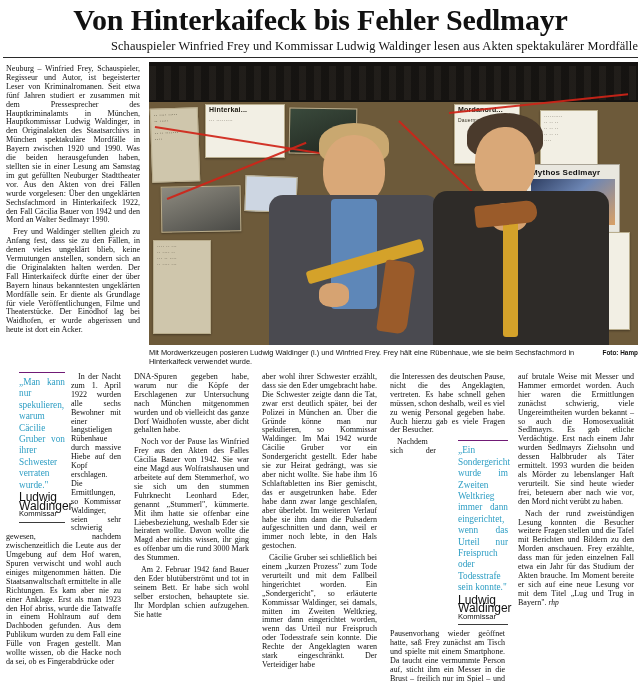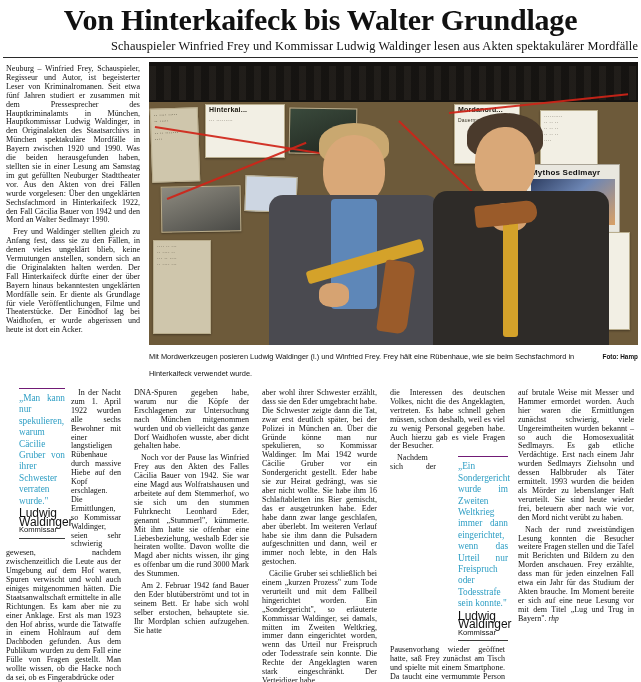--- a/index.html
+++ b/index.html
@@ -84,21 +84,21 @@
   .head{position:absolute;border-radius:48% 48% 44% 44%;background:#d9a878;}
   .hair{position:absolute;border-radius:50% 50% 30% 30%;}
   .body{position:absolute;border-radius:14px 14px 0 0;}
   .shirt{position:absolute;border-radius:4px;}
   .hand{position:absolute;border-radius:40%;background:#d6a372;}
   .tool{position:absolute;background:#d4a22a;border-radius:3px;}
   .toolhead{position:absolute;background:#9a5b2a;border-radius:4px 10px 10px 4px;}
 
   .caption{
     font-family:"Liberation Sans",sans-serif;
-    font-size:7.4px;line-height:17px;color:#111;
+    font-size:7.4px;line-height:9px;color:#111;
     margin:3px 0 0 0;
   }
   .credit{font-size:6.4px;font-weight:bold;float:right;}
 
   
   .bodytext{
     font-family:"Liberation Serif", serif;
     font-size:8.05px;
     line-height:8.9px;
     text-align:justify;
@@ -140,21 +140,21 @@
   .q-left{float:left;width:62px;margin:0 6px 2px 0;}
   .q-right{float:right;width:66px;margin:0 0 2px 6px;}
   .clearfix:after{content:"";display:block;clear:both;}
   .sign{font-family:"Liberation Serif",serif;font-style:italic;font-size:7.5px;}
 </style>
 </head>
 <body>
 
 <div class="page">
 
-  <h1 class="headline">Von Hinterkaifeck bis Walter Grundlage</h1>
+  <h1 class="headline">Von Hinterkaifeck bis Fehler Sedlmayr</h1>
   <div class="subheadline">Schauspieler Winfried Frey und Kommissar Ludwig Waldinger lesen aus Akten spektakulärer Mordfälle</div>
   <div class="rule"></div>
 
   <div class="topblock">
 
     <div class="leadcol bodytext">
       <p class="first">Neuburg – Winfried Frey, Schauspieler, Regisseur und Autor, ist begeisterter Leser von Kriminalromanen. Seit etwa fünf Jahren studiert er zusammen mit dem Pressesprecher des Hauptkriminalamts in München, Hauptkommissar Ludwig Waldinger, in den Originalakten des Staatsarchivs in München spektakuläre Mordfälle in Bayern zwischen 1920 und 1990. Was die beiden herausgefunden haben, stellten sie in einer Lesung am Samstag im gut gefüllten Neuburger Stadttheater vor. Aus den Akten von drei Fällen wurde vorgelesen: Über den ungeklärten Sechsfachmord in Hinterkaifeck 1922, den Fall Cäcilia Bauer von 1942 und den Mord an Walter Sedlmayr 1990.</p>
       <p>Frey und Waldinger stellten gleich zu Anfang fest, dass sie zu den Fällen, in denen vieles ungeklärt blieb, keine Vermutungen anstellen, sondern sich an die Originalakten halten werden. Der Fall Hinterkaifeck dürfte einer der über Bayern hinaus bekanntesten ungeklärten Mordfälle sein. Er diente als Grundlage für viele Veröffentlichungen, Filme und Theaterstücke. Der Einödhof lag bei Waidhofen, er wurde abgerissen und heute ist dort ein Acker.</p>
     </div>
 
@@ -247,21 +247,21 @@
       <p>Noch vor der Pause las Winfried Frey aus den Akten des Falles Cäcilia Bauer von 1942. Sie war eine Magd aus Wolfratshausen und arbeitete auf dem Stemmerhof, wo sie sich um den stummen Fuhrknecht Leonhard Eder, genannt „Stummerl", kümmerte. Mit ihm hatte sie offenbar eine Liebesbeziehung, weshalb Eder sie heiraten wollte. Davon wollte die Magd aber nichts wissen, ihr ging es offenbar um die rund 3000 Mark des Stummen.</p>
       <p>Am 2. Februar 1942 fand Bauer den Eder blutüberströmt und tot in seinem Bett. Er habe sich wohl selber erstochen, behauptete sie. Ihr Mordplan schien aufzugehen. Sie hatte</p>
     </div>
 
     <div class="col bodytext clearfix">
       <p class="first">aber wohl ihrer Schwester erzählt, dass sie den Eder umgebracht habe. Die Schwester zeigte dann die Tat, zwar erst deutlich später, bei der Polizei in München an. Über die Gründe könne man nur spekulieren, so Kommissar Waldinger. Im Mai 1942 wurde Cäcilie Gruber vor ein Sondergericht gestellt. Eder habe sie zur Heirat gedrängt, was sie aber nicht wollte. Sie habe ihm 16 Schlaftabletten ins Bier gemischt, das er ausgetrunken habe. Eder habe dann zwar lange geschlafen, aber überlebt. Im weiteren Verlauf habe sie ihm dann die Pulsadern aufgeschnitten und dann, weil er immer noch lebte, in den Hals gestochen.</p>
       <p>Cäcilie Gruber sei schließlich bei einem „kurzen Prozess" zum Tode verurteilt und mit dem Fallbeil hingerichtet worden. Ein „Sondergericht", so erläuterte Kommissar Waldinger, sei damals, mitten im Zweiten Weltkrieg, immer dann eingerichtet worden, wenn das Urteil nur Freispruch oder Todesstrafe sein konnte. Die Rechte der Angeklagten waren stark eingeschränkt. Der Verteidiger habe</p>
     </div>
 
     <div class="col bodytext clearfix">
-      <p class="first">die Interessen des deutschen Volkes, nicht die des Angeklagten, vertreten. Es habe schnell gehen müssen, schon deshalb, weil es viel zu wenig Personal gegeben habe. Auch hierzu gab es viele Fragen der Besucher.</p>
+      <p class="first">die Interessen des deutschen Pause, nicht die des Angeklagten, vertreten. Es habe schnell gehen müssen, schon deshalb, weil es viel zu wenig Personal gegeben habe. Auch hierzu gab es viele Fragen der Besucher.</p>
       <div class="q-right">
         <div class="pullquote">
           <div class="pq-text">„Ein Sondergericht wurde im Zweiten Weltkrieg immer dann eingerichtet, wenn das Urteil nur Freispruch oder Todesstrafe sein konnte."</div>
           <div class="pq-name">Ludwig Waldinger</div>
           <div class="pq-role">Kommissar</div>
         </div>
       </div>
       <p>Nachdem sich der Pausenvorhang wieder geöffnet hatte, saß Frey zunächst am Tisch und spielte mit einem Smartphone. Da taucht eine vermummte Person auf, sticht ihm ein Messer in die Brust – freilich nur im Spiel – und klaut das Handy. Waldinger bittet zwei Besucher auf die Bühne, die als Polizisten den Fall untersuchen sollen. Sie befragen den Verletzten und machen dabei haufenweise Fehler, die Waldinger akribisch verbessert. Dann las Frey aus den Ermittlungen zum Mord an Volksschauspieler Walter Sedlmayr vor. Am 15. Juli 1990 fand ihn dessen Sekretär tot in seiner Wohnung. Er war</p>
     </div>
 

